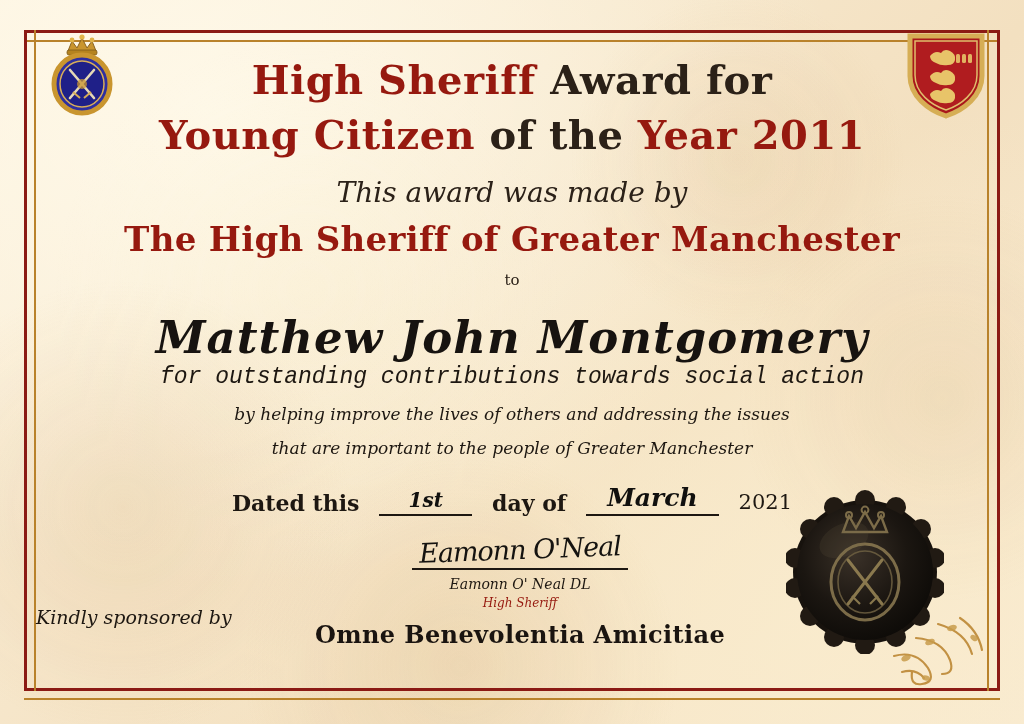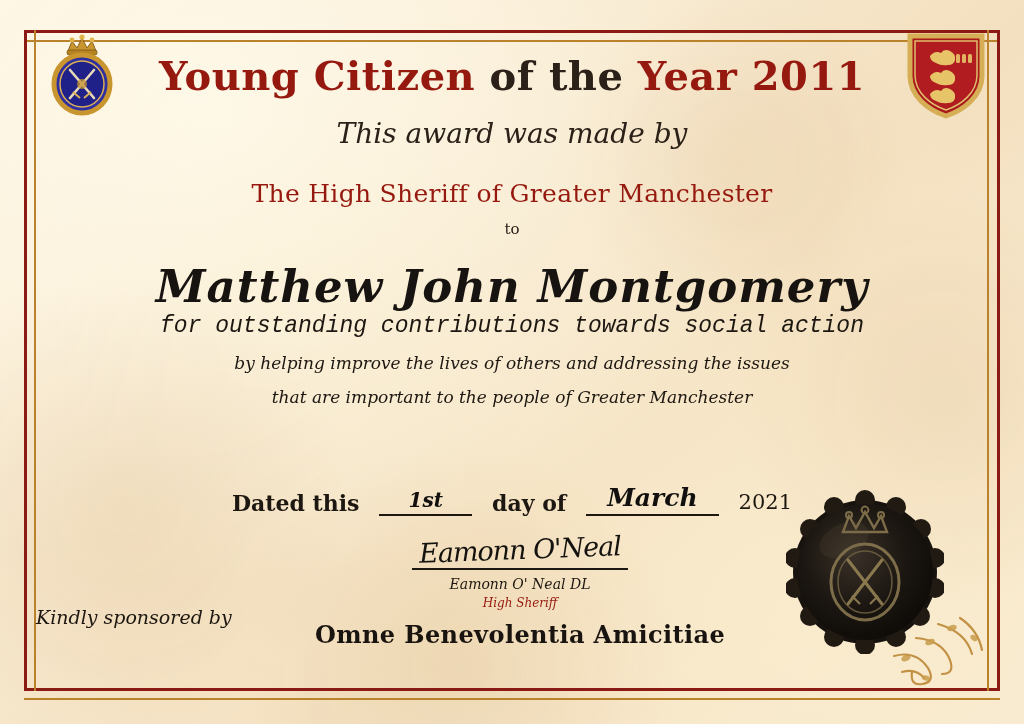--- a/index.html
+++ b/index.html
@@ -108,24 +108,24 @@
   .made-by {
     font-family: "DejaVu Serif", serif;
     font-style: italic;
     font-size: 28px;
     color: #2b2118;
     margin-top: 16px;
   }
 
   .authority {
     font-family: "DejaVu Serif", serif;
-    font-weight: normal;
-    font-size: 25px;
+    font-weight: bold;
+    font-size: 34px;
     color: #96190f;
-    margin-top: 29px;
+    margin-top: 10px;
     letter-spacing: .3px;
   }
 
   .to {
     font-family: "DejaVu Serif", serif;
     font-size: 15px;
     color: #2b2118;
     margin-top: 12px;
   }
 
@@ -321,20 +321,23 @@
       </g>
       <g fill="#e8c469" opacity=".9">
         <rect x="52" y="24" width="4" height="9" rx="1.5"></rect>
         <rect x="58" y="24" width="4" height="9" rx="1.5"></rect>
         <rect x="64" y="24" width="4" height="9" rx="1.5"></rect>
       </g>
     </svg>
   </div>
 
   <div class="content">
+    <div class="title-line title1">
+      <span class="red">High Sheriff</span><span> Award for</span>
+    </div>
     <div class="title-line title2">
       <span class="red">Young Citizen</span><span> of the </span><span class="red">Year 2011</span>
     </div>
 
     <div class="made-by">This award was made by</div>
     <div class="authority">The High Sheriff of Greater Manchester</div>
     <div class="to">to</div>
     <div class="recipient">Matthew John Montgomery</div>
 
     <div class="citation1">for outstanding contributions towards social action</div>

